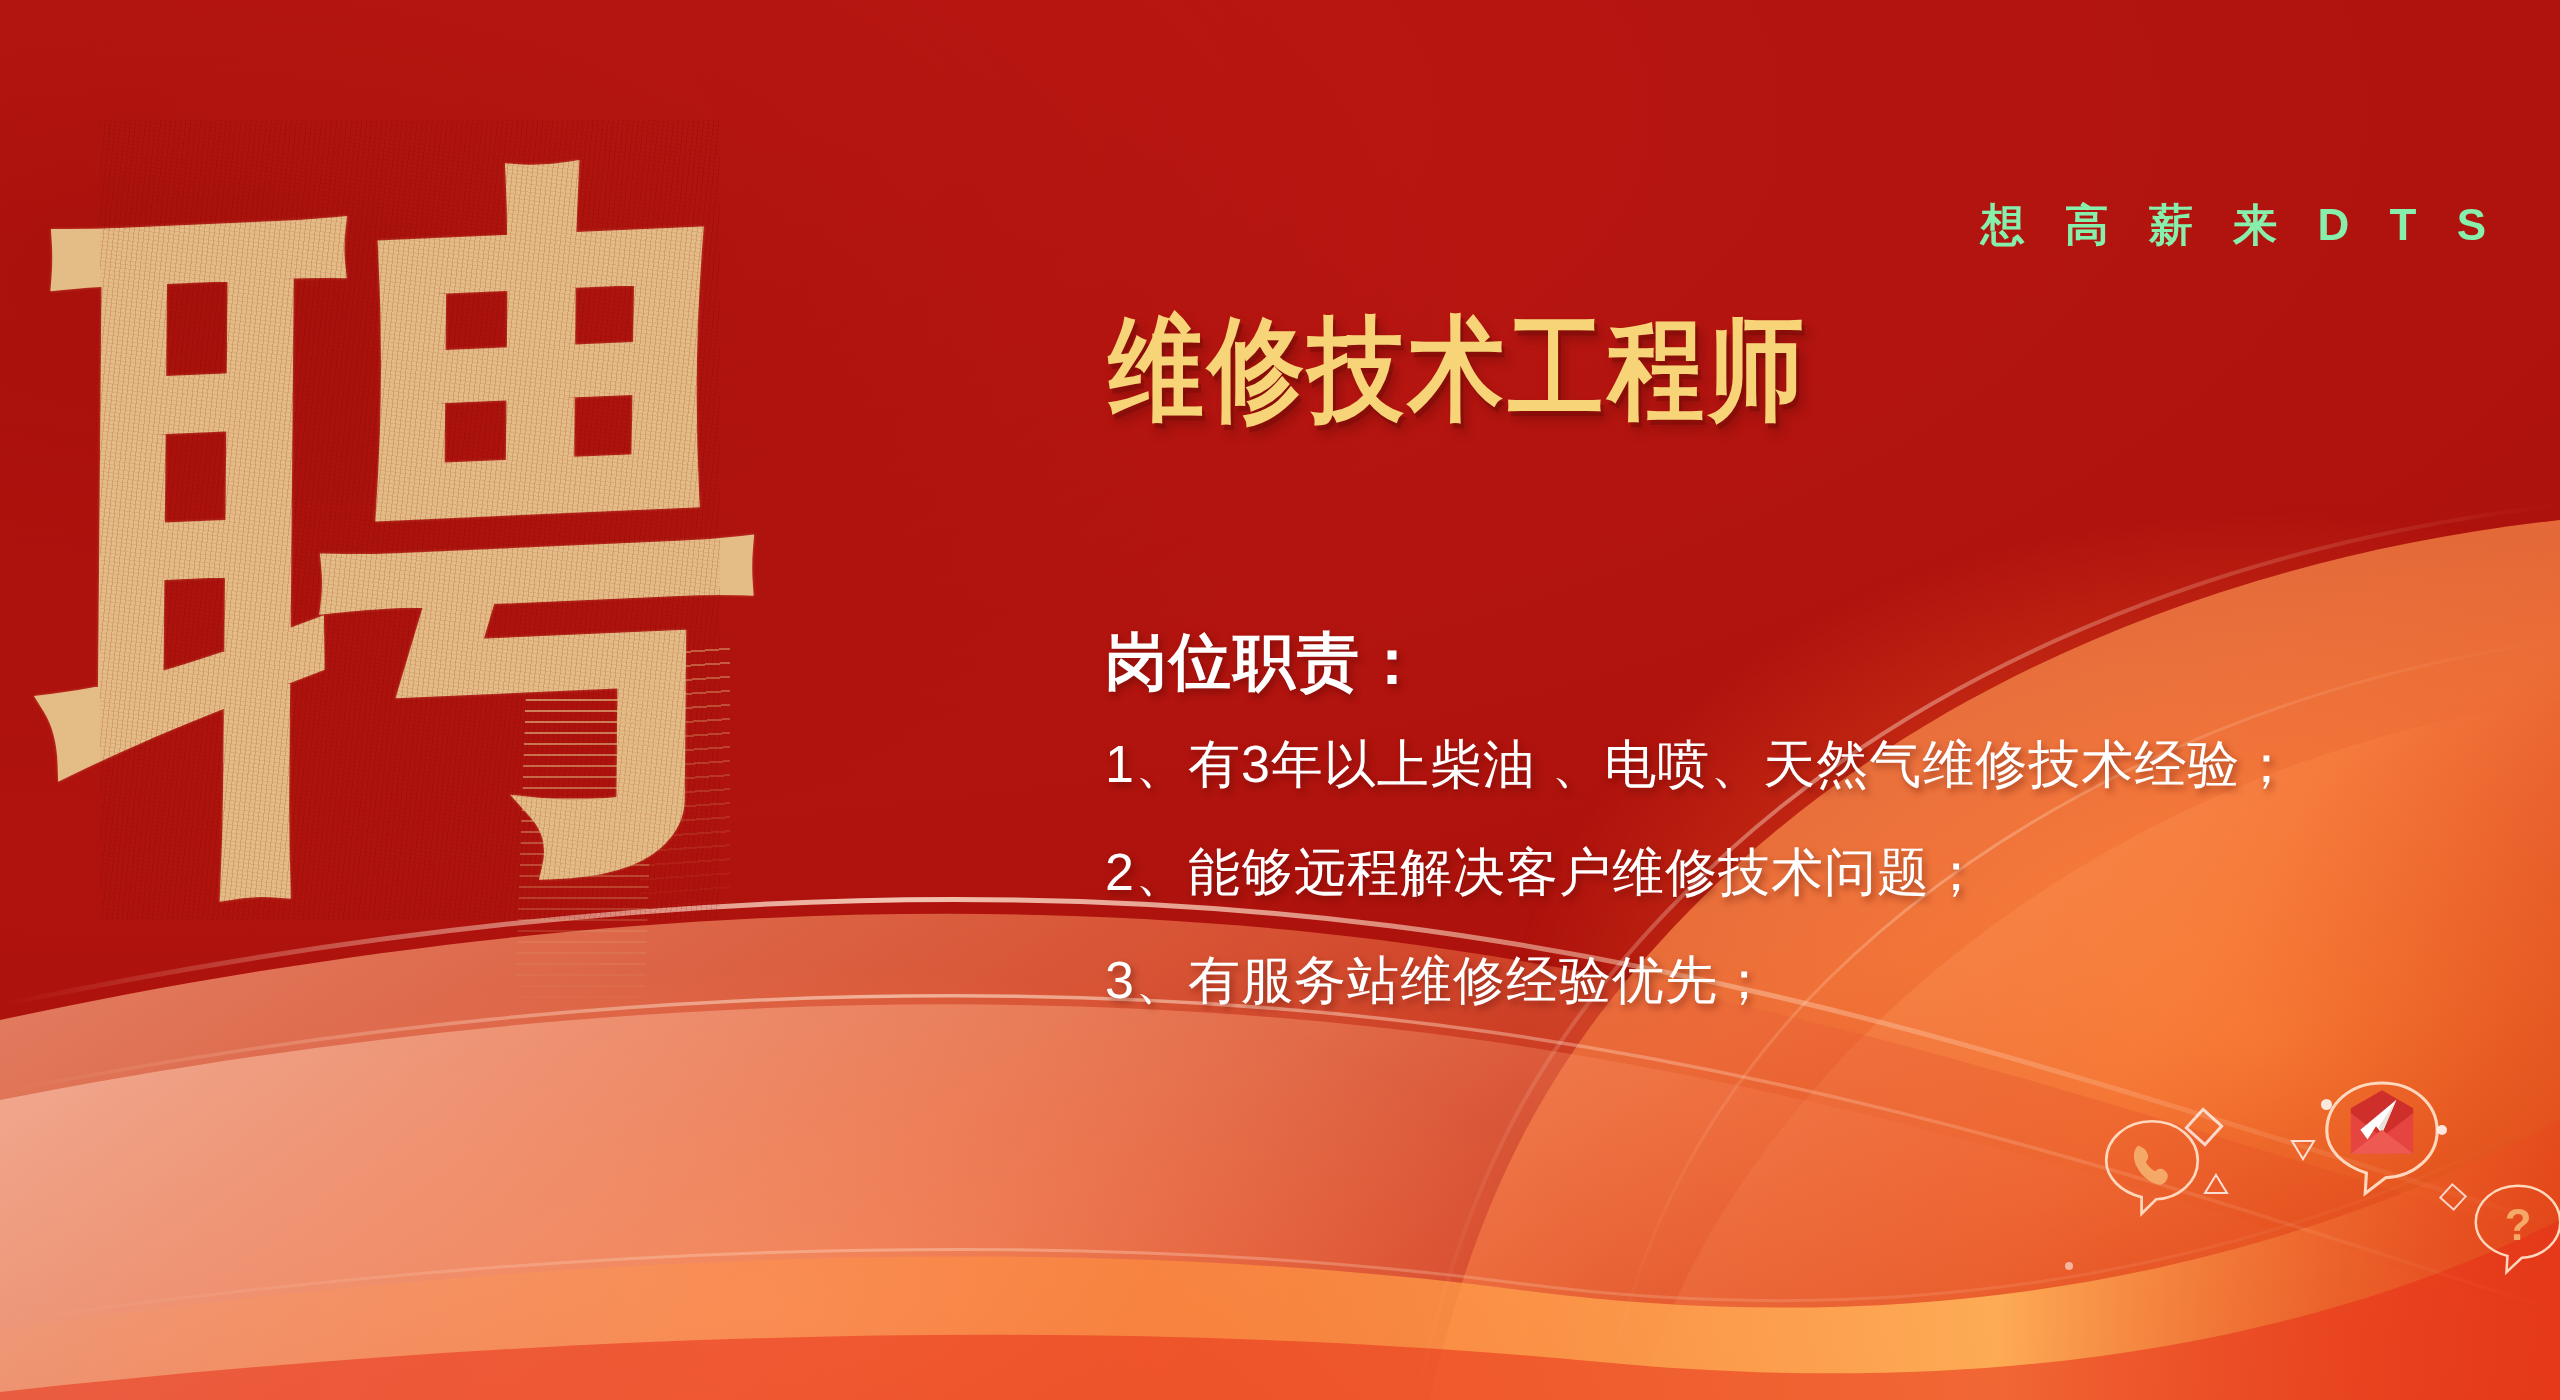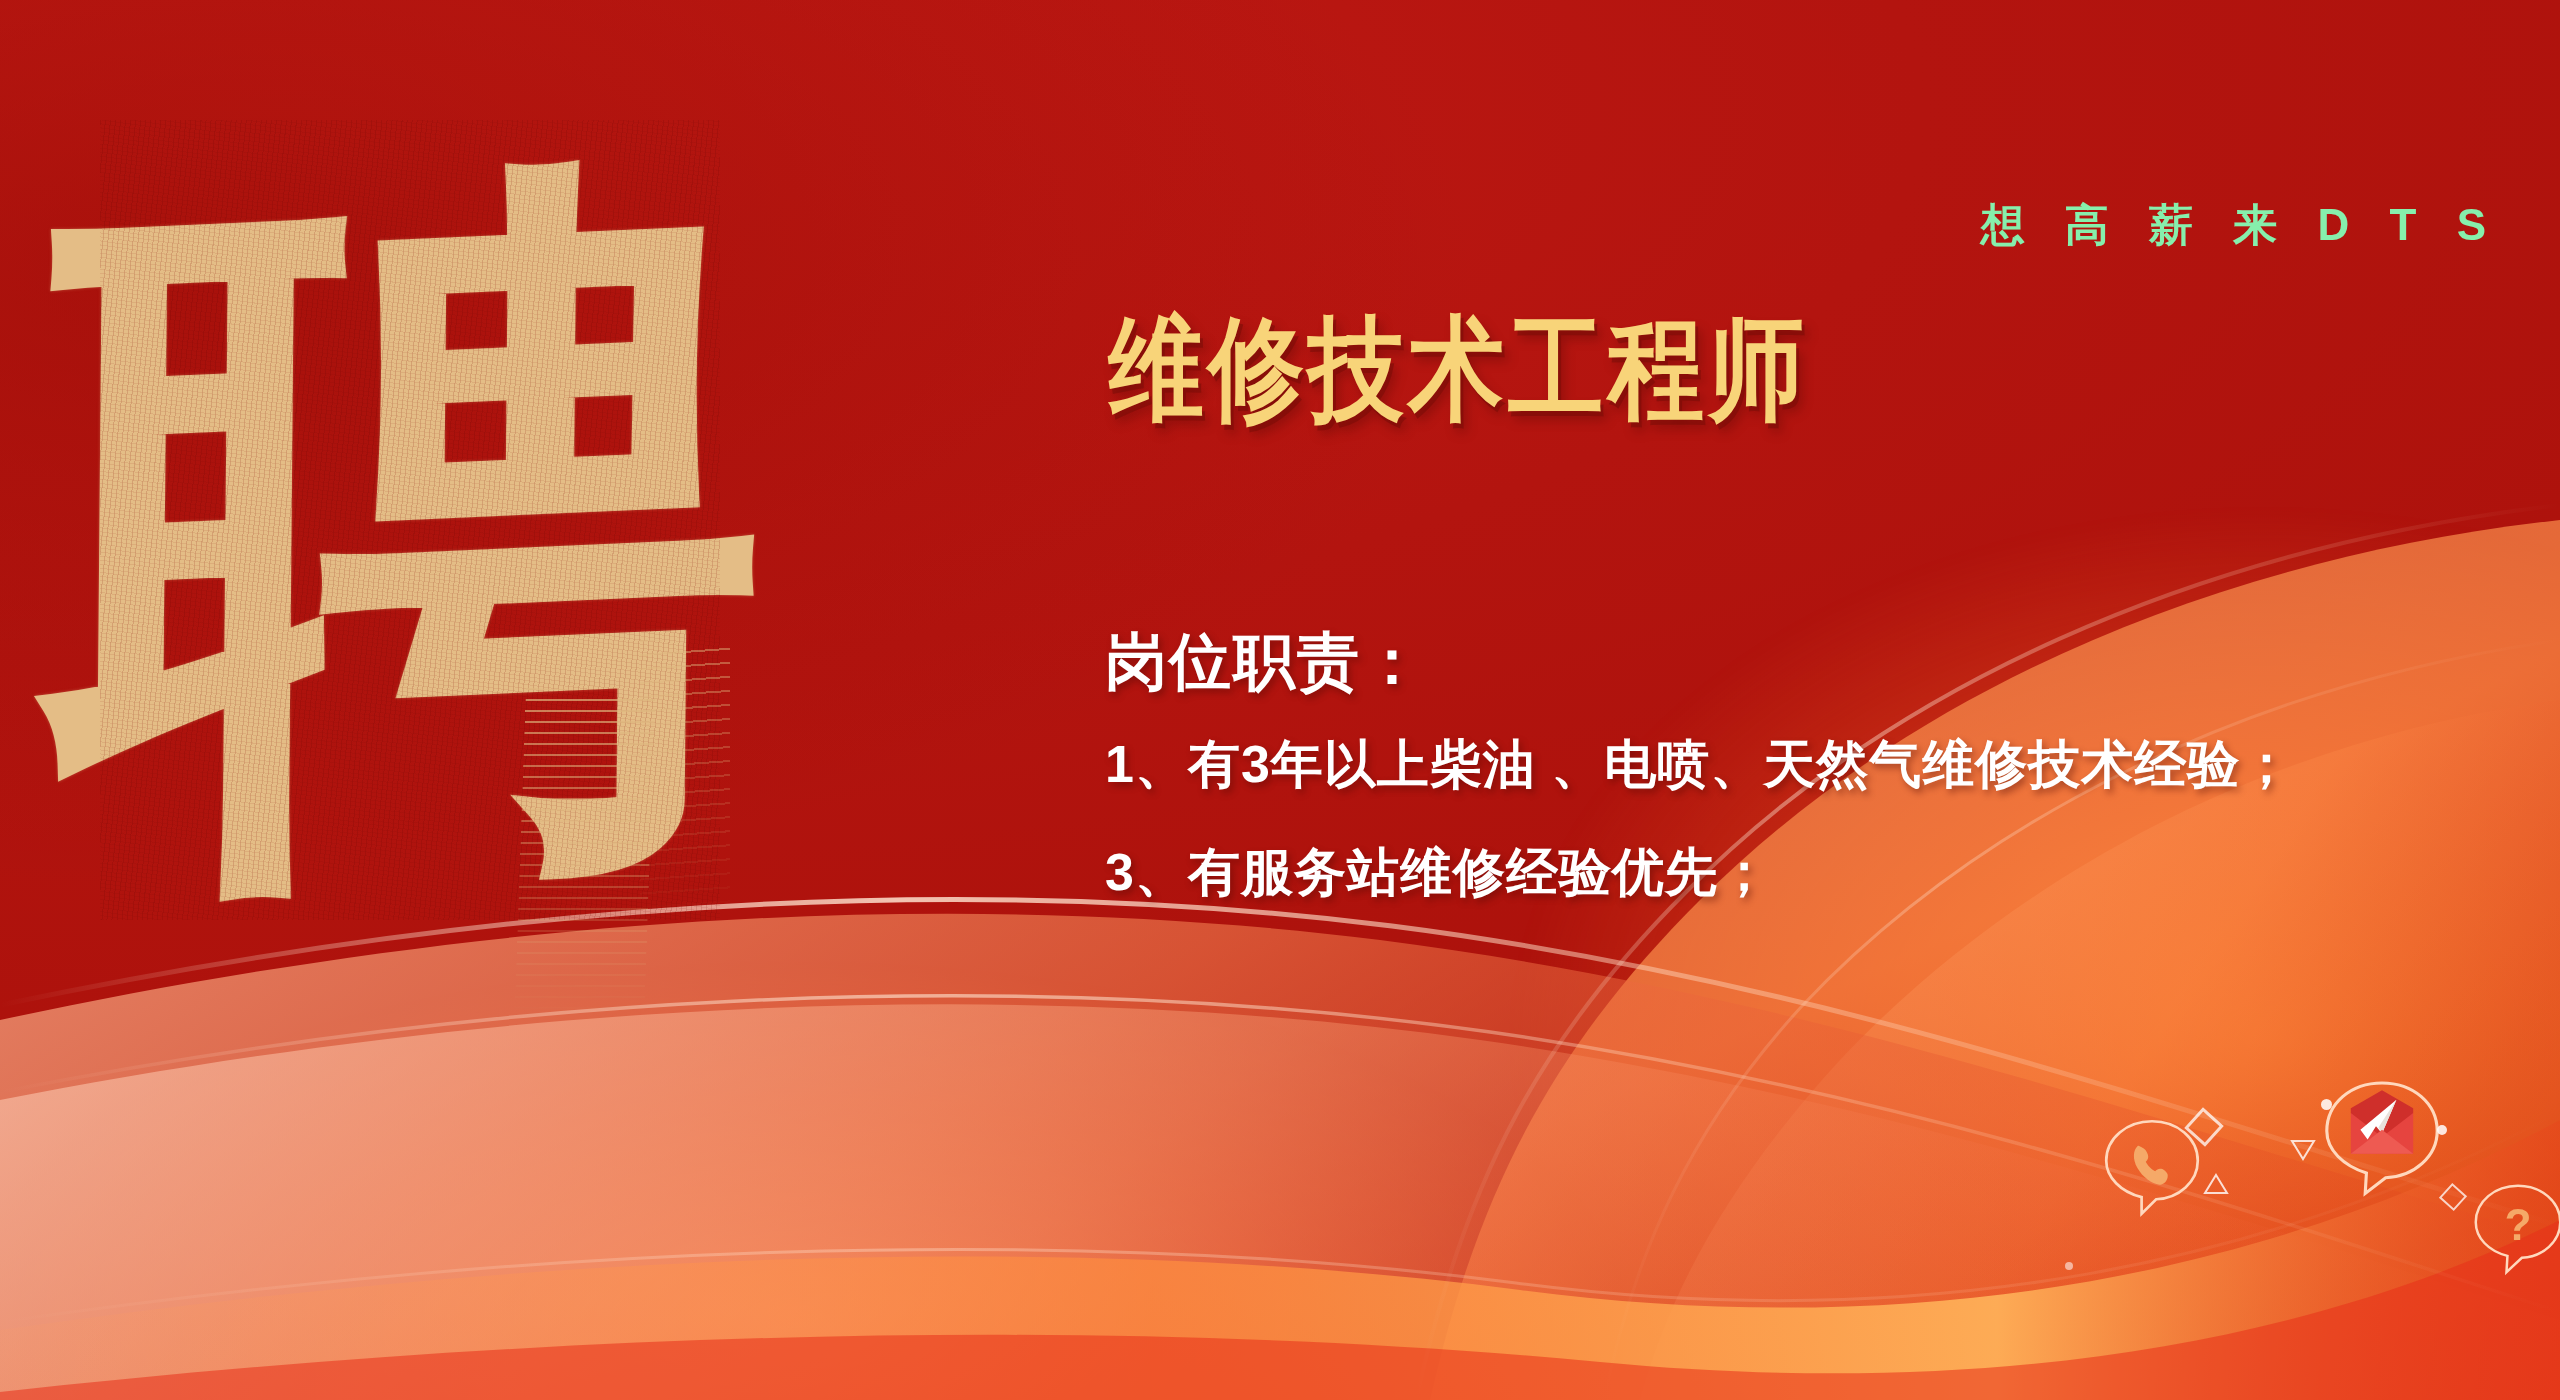--- a/index.html
+++ b/index.html
@@ -174,21 +174,21 @@
 
   .duties-list {
     position: absolute;
     left: 1105px;
     top: 738px;
     width: 1420px;
   }
   .duty-item {
     color: #ffffff;
     font-size: 52px;
-    font-weight: 700;
+    font-weight: 400;
     letter-spacing: 1px;
     line-height: 1.0;
     white-space: nowrap;
     margin-bottom: 56px;
     text-shadow: 3px 4px 7px rgba(80,8,4,0.45);
   }
 
   
   .bubbles { position: absolute; left: 0; top: 0; width: 2560px; height: 1400px; pointer-events: none; }
   .bubble {
@@ -280,20 +280,21 @@
 
   <div class="slogan">想 高 薪  来 D T S</div>
 
   <div class="job-title">维修技术工程师</div>
 
 
   <div class="duties-head">岗位职责：</div>
 
   <div class="duties-list">
     <div class="duty-item">1、有3年以上柴油 、电喷、天然气维修技术经验；</div>
+    <div class="duty-item">2、能够远程解决客户维修技术问题；</div>
     <div class="duty-item">3、有服务站维修经验优先；</div>
   </div>
 
   <div class="bubbles">
 
     <div class="bubble" style="left:2100px; top:1115px;">
       <svg viewBox="0 0 100 100" xmlns="http://www.w3.org/2000/svg">
         <path d="M50,6 C74,6 94,22 94,44 C94,64 76,80 54,81 L40,95 L40,79 C20,74 6,60 6,44 C6,22 26,6 50,6 Z" fill="none" stroke="#ffd8bd" stroke-width="2.6"></path>
         <path d="M36,30 C32,34 31,42 36,51 C41,60 50,66 57,67 C61,67 64,64 65,60 C66,56 63,54 60,52 C57,51 55,52 53,54 C50,53 46,49 44,45 C46,43 47,41 46,38 C45,35 43,32 40,31 C38,30 37,29 36,30 Z" fill="#f5a968"></path>
       </svg>

